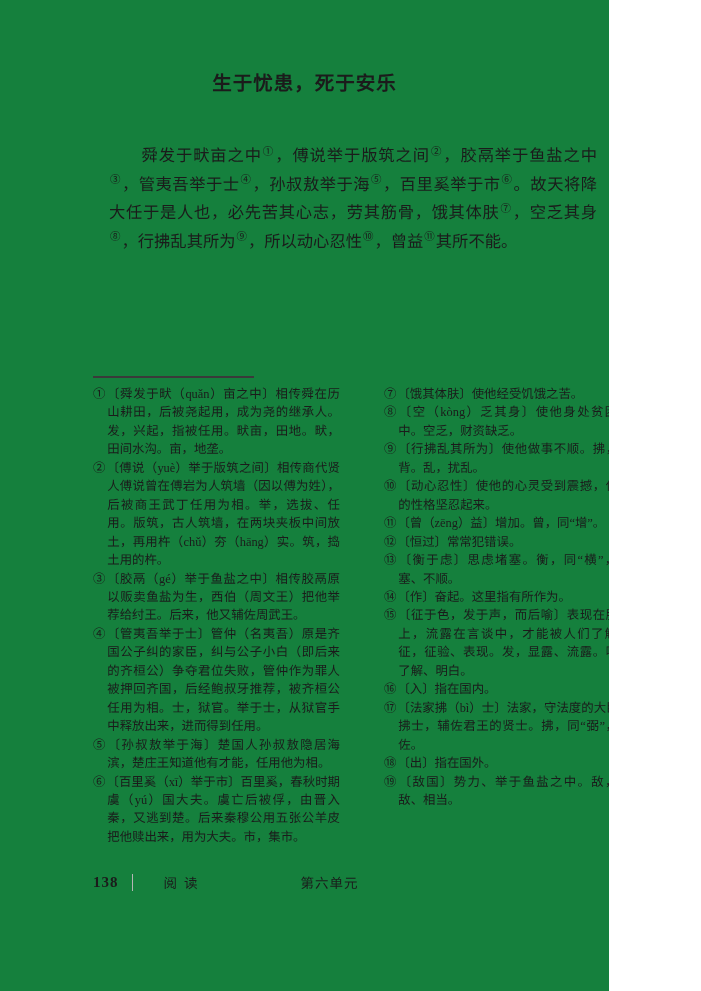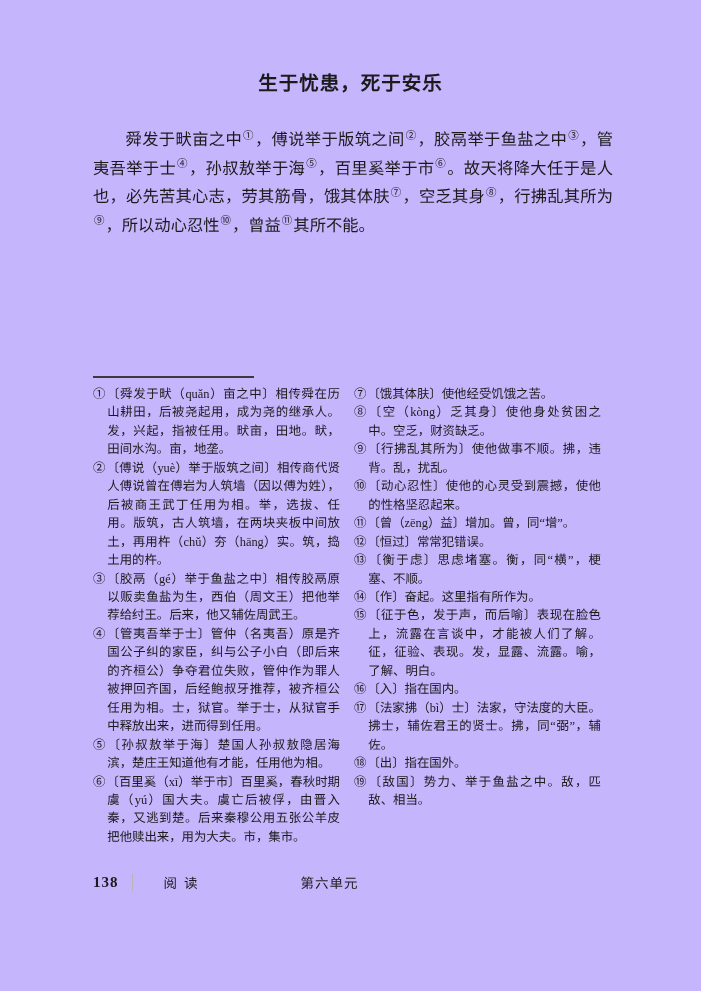--- a/index.html
+++ b/index.html
@@ -2,23 +2,23 @@
 <html lang="zh-CN"><head>
 <meta charset="utf-8">
 <style>
   html, body {
     margin: 0;
     padding: 0;
     background: #ffffff;
   }
   .page {
     position: relative;
-    width: 701px;
+    width: 609px;
     height: 991px;
-    background: #c4b5fd;
+    background: #15803d;
     font-family: "Liberation Serif", "DejaVu Serif", serif;
     color: #1b1b1b;
     overflow: hidden;
   }
   .page-title {
     position: absolute;
     top: 67px;
     left: 0;
     width: 100%;
     margin: 0;
@@ -30,21 +30,21 @@
   .main-text {
     position: absolute;
     top: 126px;
     left: 93px;
     width: 520px;
     font-size: 16.3px;
     line-height: 28.6px;
     text-align: justify;
   }
   .para {
-    margin: 0;
+    margin: 16px;
     text-indent: 2em;
   }
   sup.ref {
     font-size: 10.5px;
     vertical-align: super;
     line-height: 0;
     margin: 0 1px;
   }
   .footnote-divider {
     position: absolute;
@@ -55,21 +55,21 @@
     border: none;
     border-top: 2px solid #3a3a3a;
   }
   .annotations {
     position: absolute;
     top: 385px;
     left: 93px;
     width: 520px;
     display: grid;
     grid-template-columns: 247px 247px;
-    column-gap: 14px;
+    column-gap: 44px;
     font-size: 12.4px;
     line-height: 18.45px;
     text-align: justify;
   }
   .ann-col { min-width: 0; }
   .ann-item {
     padding-left: 1.15em;
     text-indent: -1.15em;
   }
   .ann-num { margin-right: 1px; }

